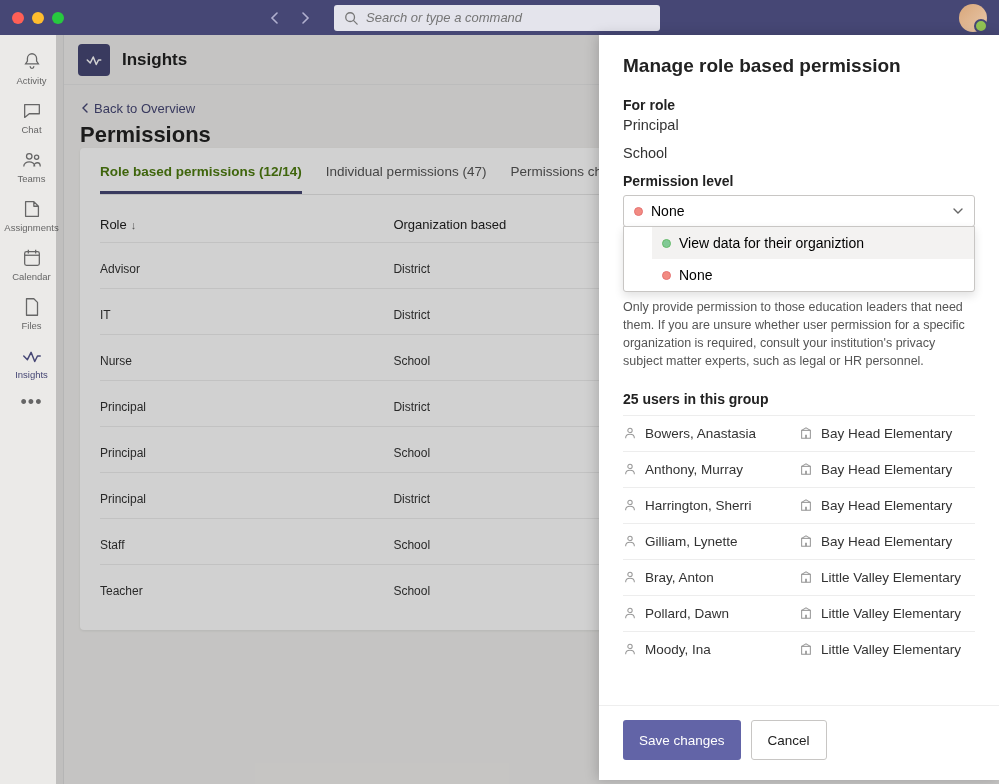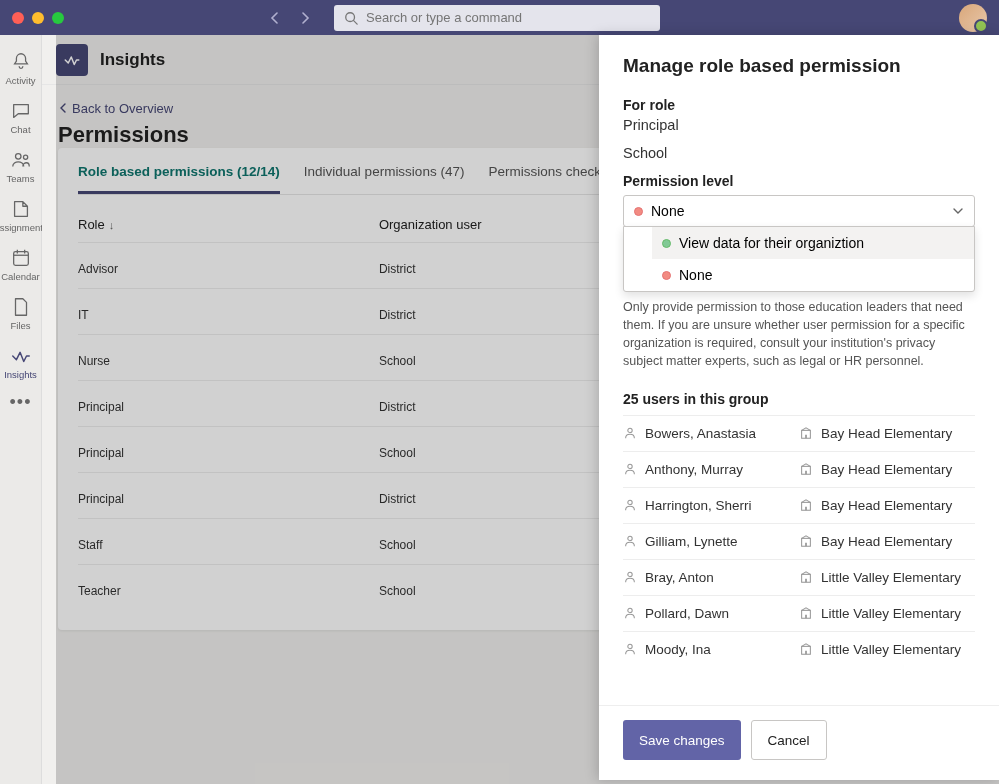--- a/index.html
+++ b/index.html
@@ -35,36 +35,36 @@
   height: 26px;
   background: #e4e4ec;
   border-radius: 3px;
   display:flex; align-items:center;
   padding: 0 10px;
   gap: 8px;
 }
 .searchbar svg { flex-shrink:0; }
 .searchbar input {
   border:none; background:transparent; outline:none;
-  font-size: 13px; color:#7f1d1d; flex:1;
+  font-size: 13px; color:#7f1d1d; flex:1;font-style:italic;
 }
 .avatar-wrap { margin-left:auto; position:relative; }
 .avatar {
   width: 28px; height: 28px; border-radius:50%;
   background: linear-gradient(135deg,#d9a77a,#e8c8ab);
   position:relative;
 }
 .avatar::after {
   content:""; position:absolute; bottom:-1px; right:-1px;
   width:10px; height:10px; border-radius:50%;
   background:#92c353; border:2px solid #464775;
 }
 .shell { display:flex; height: calc(100% - 35px); }
 .leftnav {
-  width: 42px;
+  width: 64px;
   background:#ebeae8;
   border-right:1px solid #ddd;
   display:flex; flex-direction:column;
   align-items:center;
   padding-top:10px;
 }
 .nav-item {
   width:56px; padding: 6px 0 8px 0;
   display:flex; flex-direction:column; align-items:center;
   gap:2px;
@@ -92,21 +92,21 @@
   cursor:pointer; margin-bottom:6px;
 }
 .page-title { font-size:22px; font-weight:700; color:#222; }
 .card {
   background:#fff; border-radius:4px;
   box-shadow:0 1px 3px rgba(0,0,0,0.08);
   padding: 0 20px 20px 20px;
 }
 .tabs { display:flex; gap:24px; border-bottom:1px solid #e6e6e6; }
 .tab { padding:16px 0 12px 0; font-size:13.5px; color:#555; cursor:pointer; border-bottom:3px solid transparent;}
-.tab.active { color:#0f766e; font-weight:600; border-bottom-color:#464775;}
+.tab.active { color:#4d7c0f; font-weight:600; border-bottom-color:#464775;}
 table { width:100%; border-collapse:collapse; margin-top:8px;}
 th {
   text-align:left; font-size:13px; font-weight:400; color:#222;
   padding:14px 8px 10px 0;
 }
 .sort-ind { font-size:11px; color:#666; margin-left:4px;}
 td {
   padding:19px 8px 12px 0; font-size:12px; color:#333;
   border-top:1px solid #ededed;
 }
@@ -276,21 +276,21 @@
       <div class="card">
         <div class="tabs" id="tabs">
             <div class="tab active">Role based permissions (12/14)</div>
             <div class="tab">Individual permissions (47)</div>
             <div class="tab">Permissions check</div>
           </div>
         <table>
           <thead>
             <tr>
               <th class="col-role"><span>Role</span><span class="sort-ind">↓</span></th>
-              <th class="col-org">Organization user</th>
+              <th class="col-org">Organization based</th>
               <th class="col-num">Number of users</th>
             </tr>
           </thead>
           <tbody id="tbody">
               <tr>
                 <td>Advisor</td>
                 <td>District</td>
                 <td>15</td>
               </tr>
               <tr>

